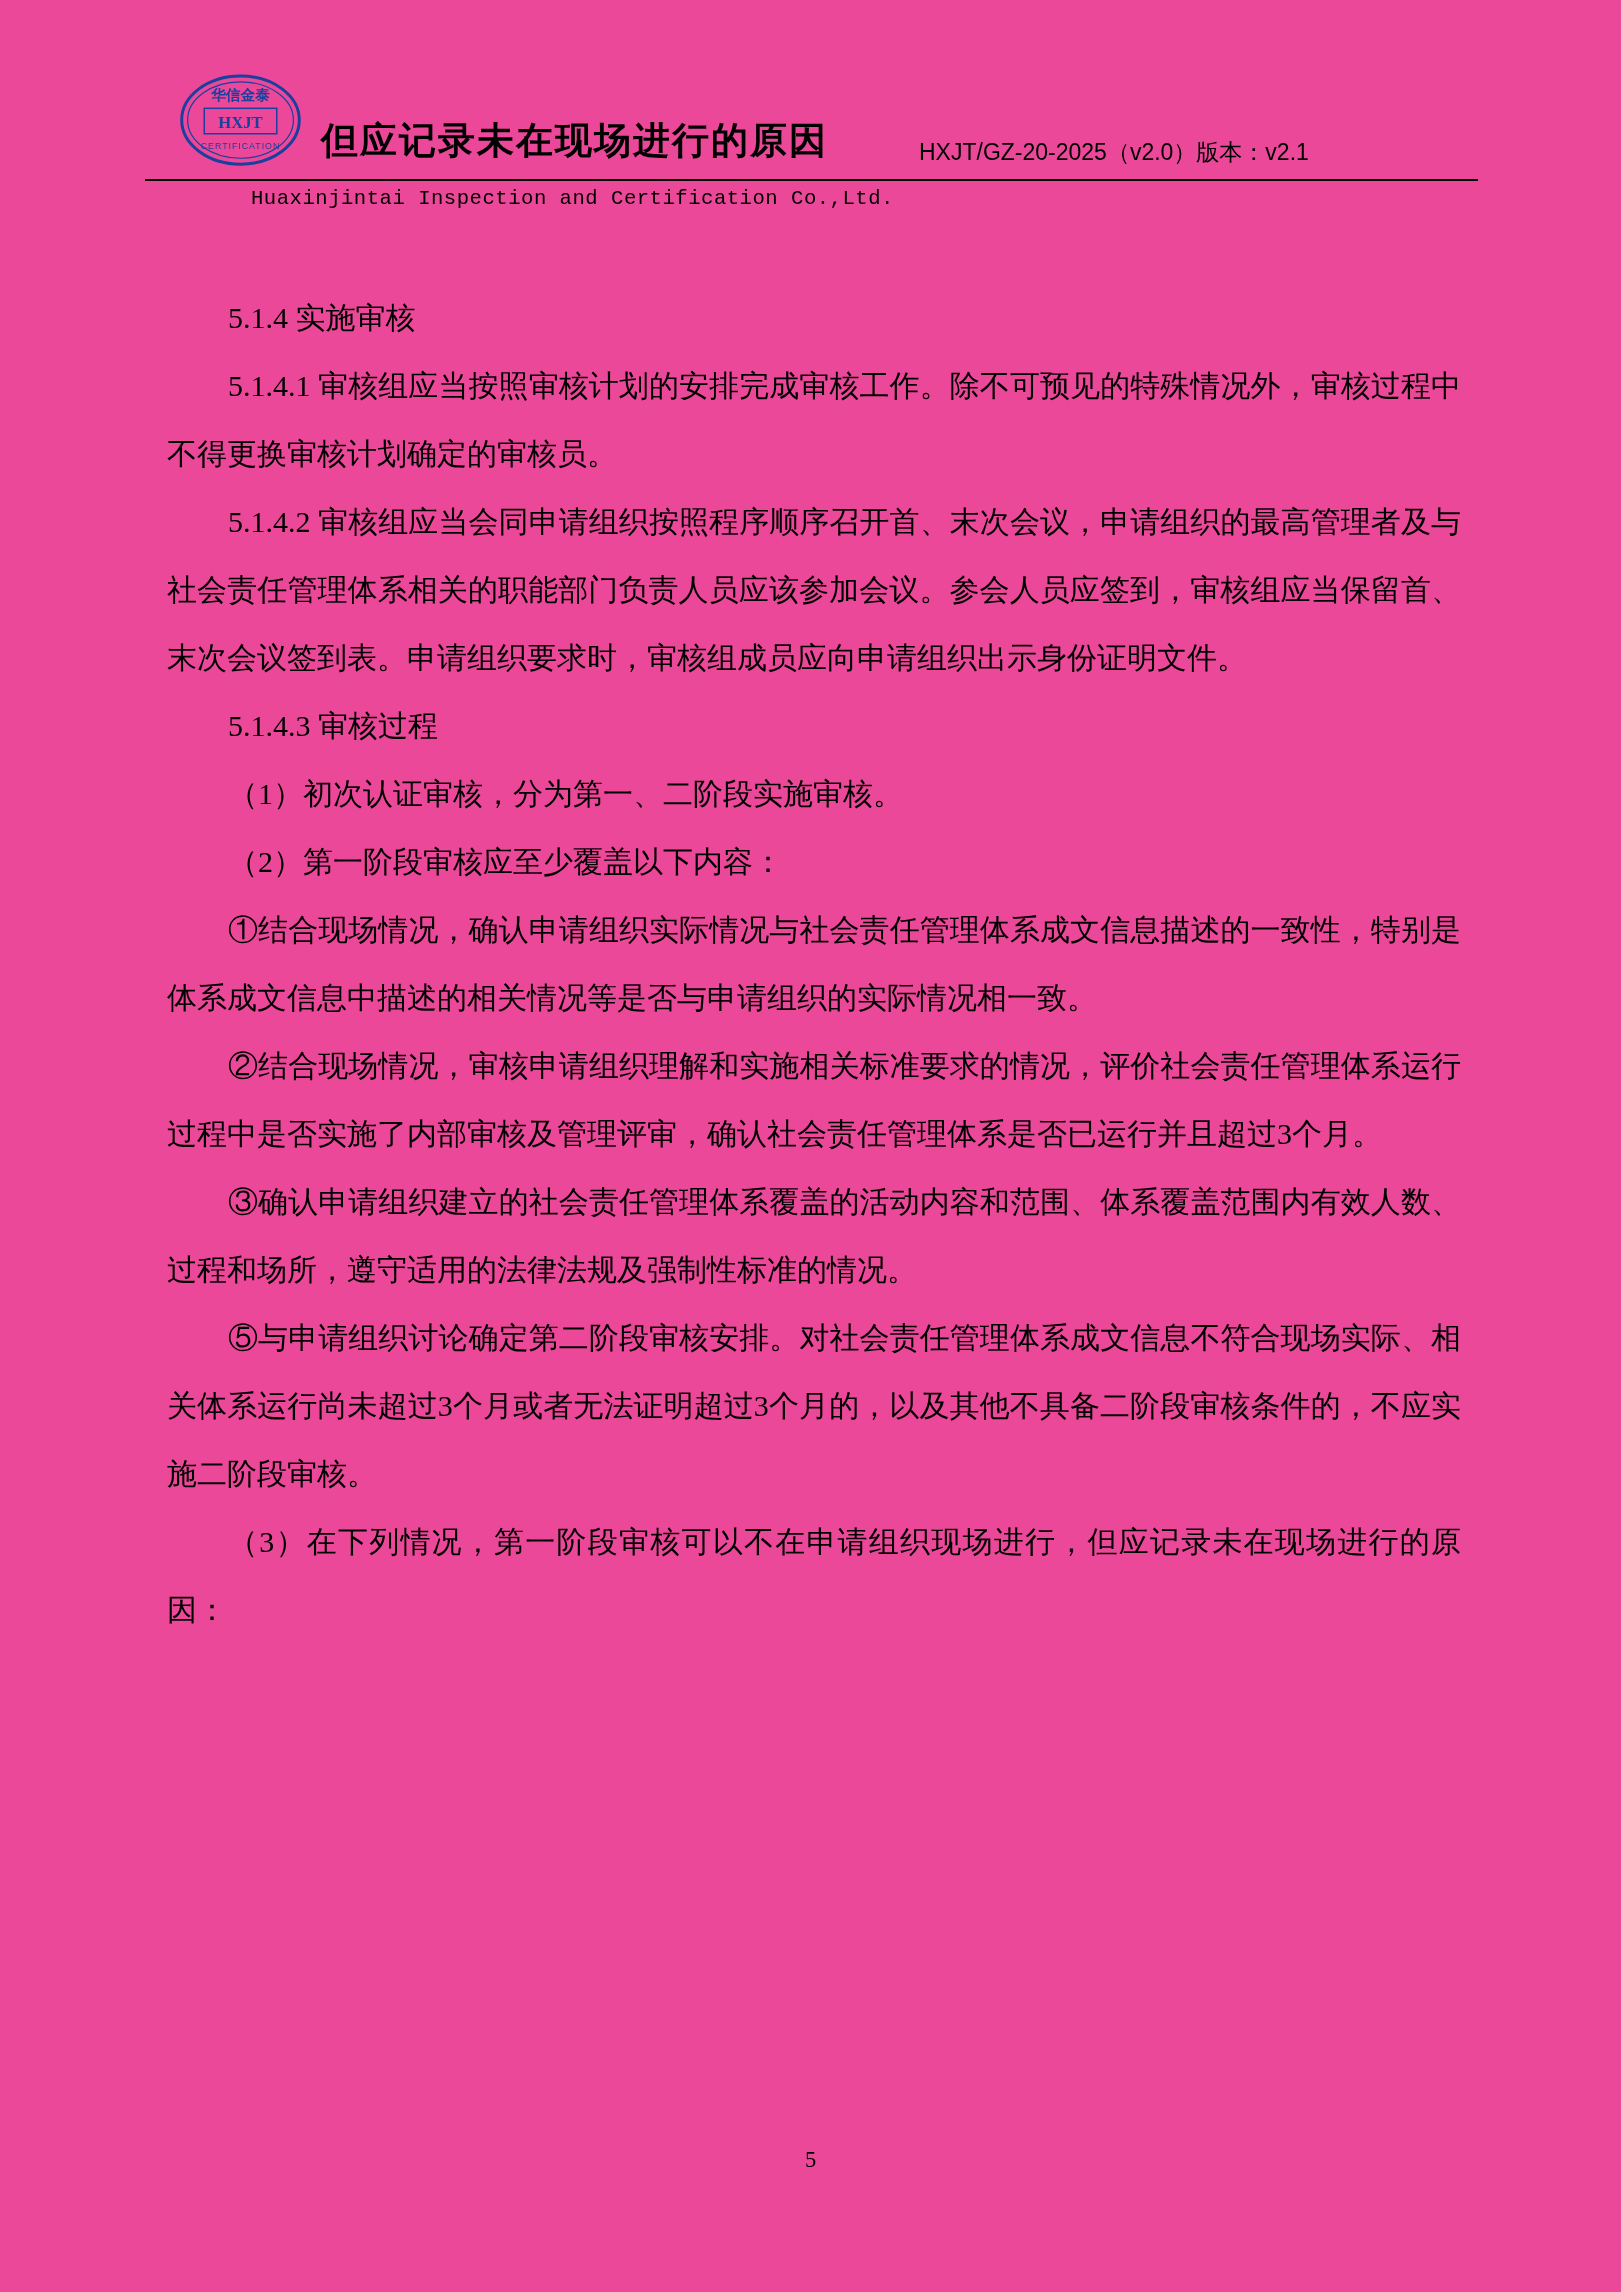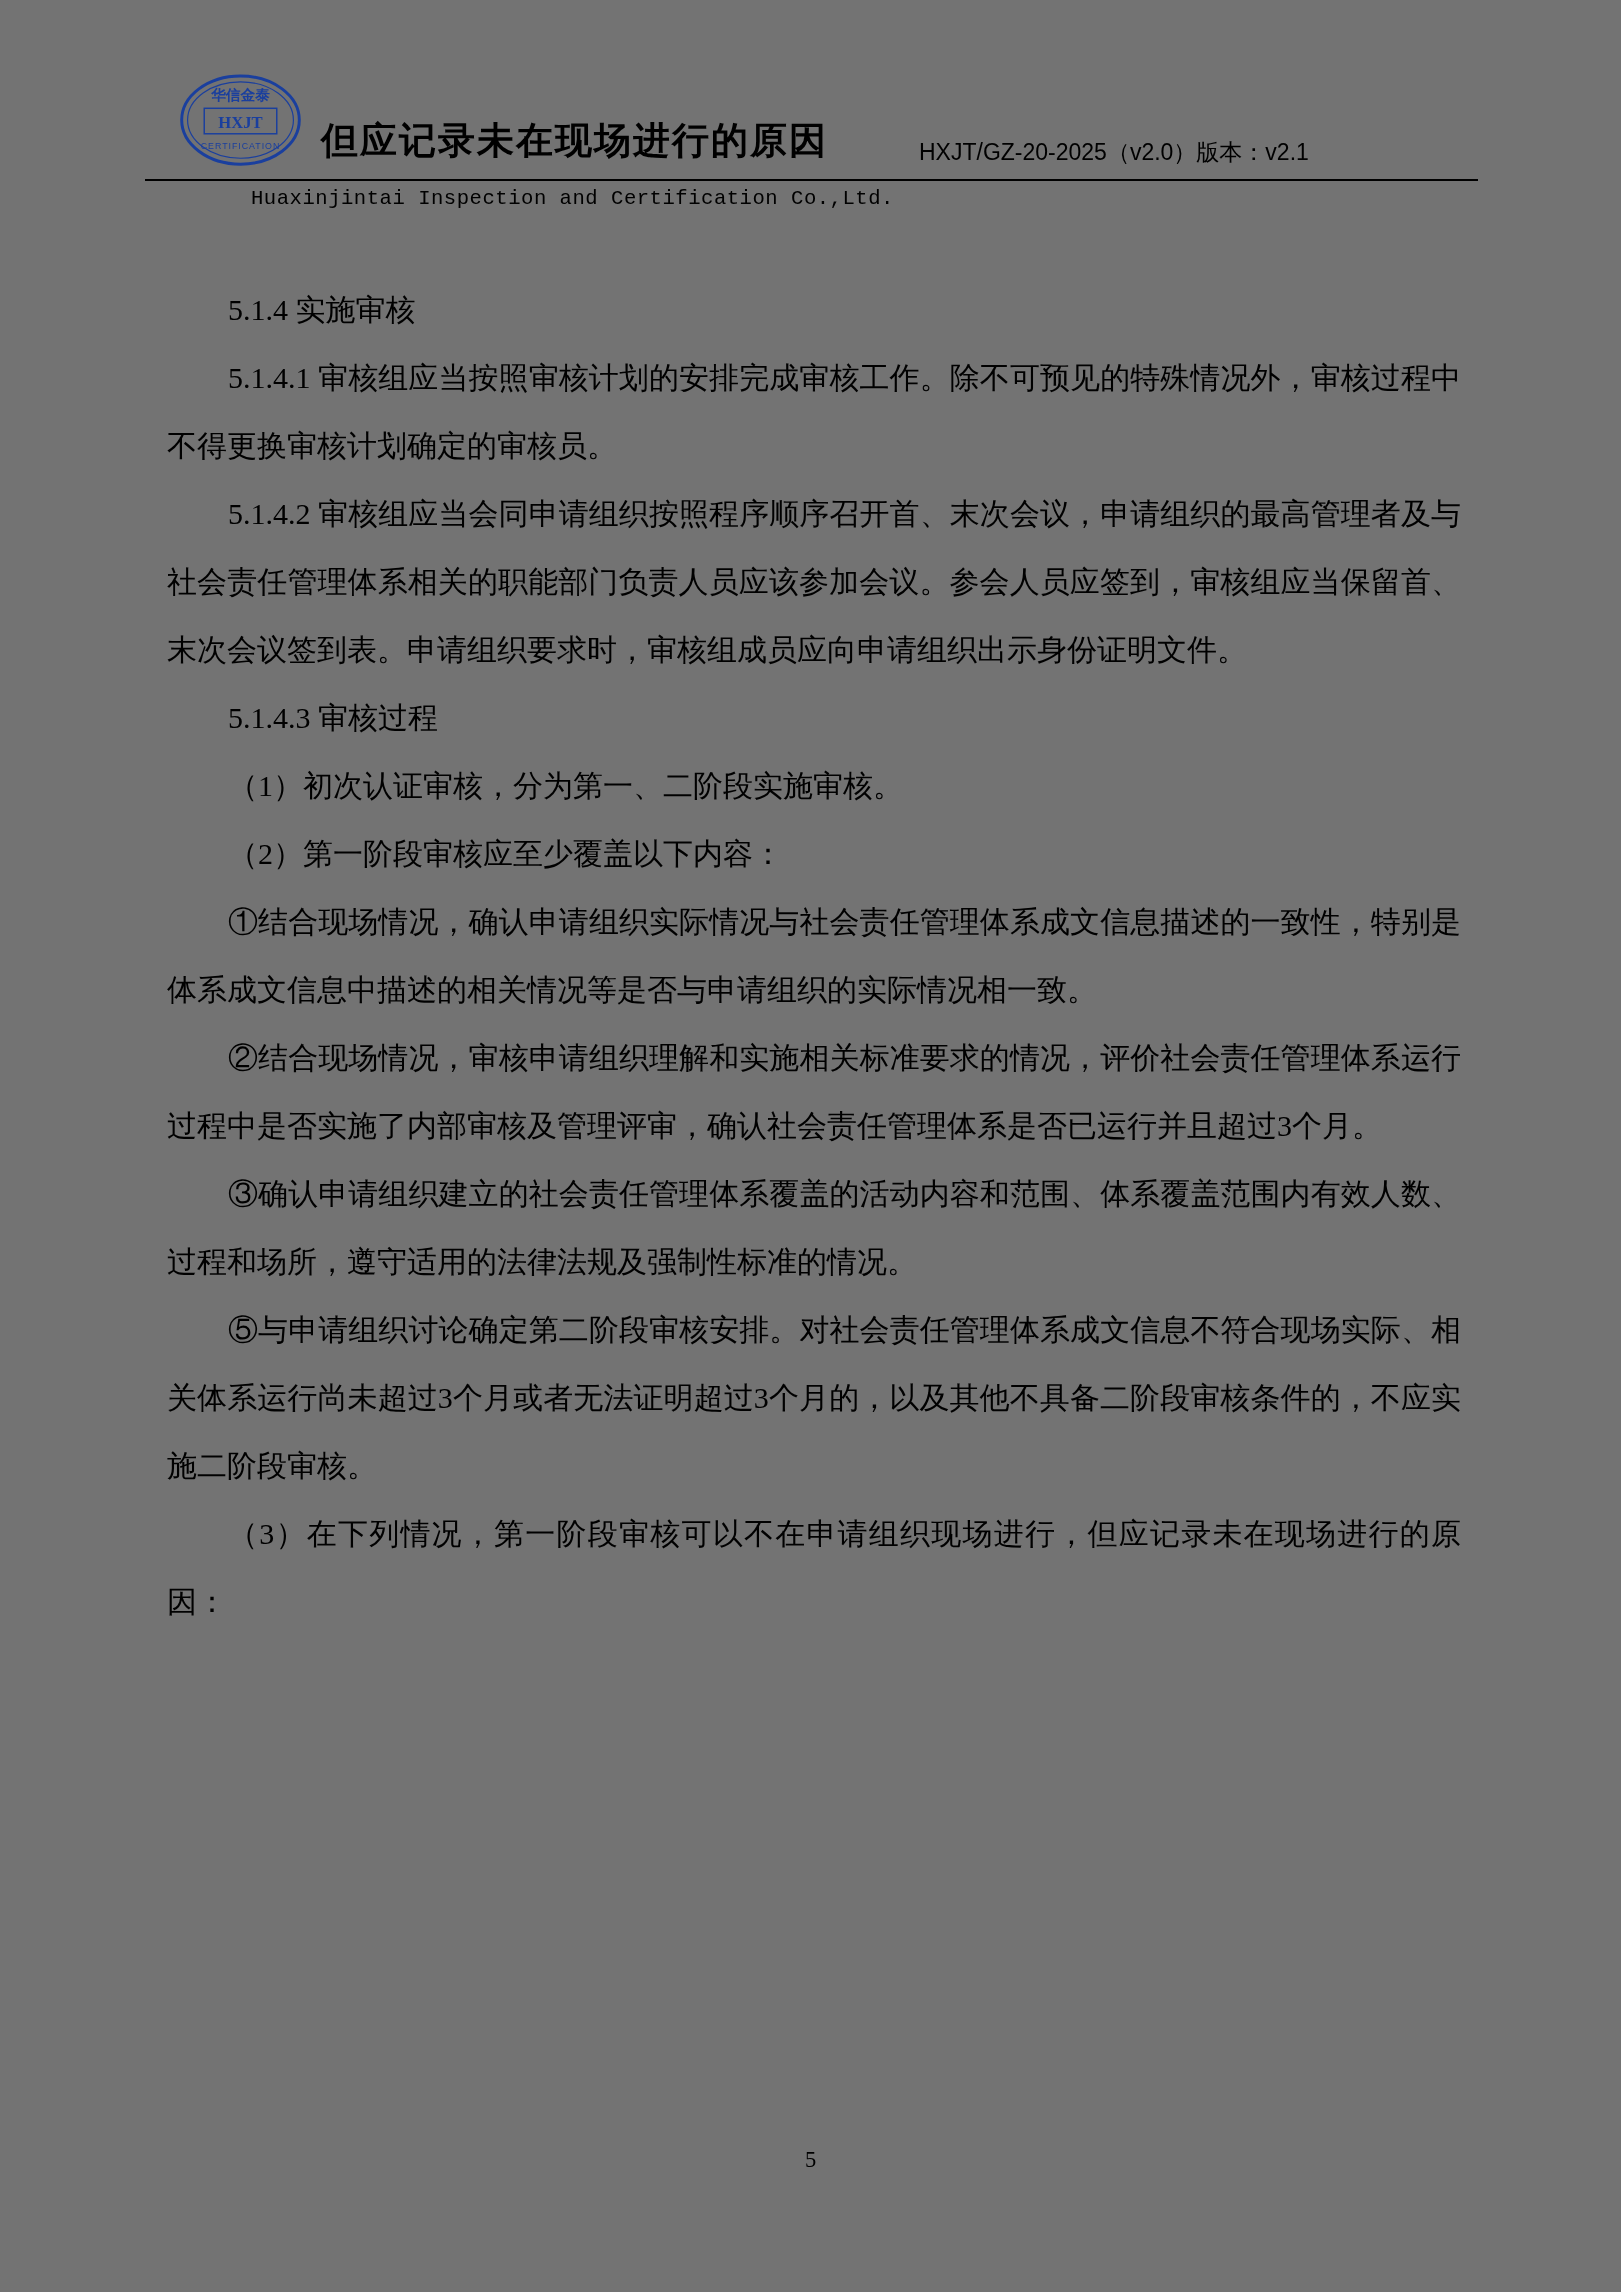--- a/index.html
+++ b/index.html
@@ -9,21 +9,21 @@
   }
   body {
     font-family: "Liberation Serif", "DejaVu Serif", serif;
     color: #000000;
   }
   .page {
     position: relative;
     width: 1621px;
     height: 2293px;
     margin: 0 auto;
-    background: #737373;
+    background: #ec4899;
     box-sizing: border-box;
     overflow: hidden;
   }
 
   
   .header {
     position: absolute;
     left: 145px;
     top: 69px;
     width: 1333px;
@@ -75,21 +75,21 @@
     letter-spacing: 0.5px;
     color: #000;
     white-space: nowrap;
     text-align: right;
   }
 
   
   .content {
     position: absolute;
     left: 167px;
-    top: 276px;
+    top: 284px;
     width: 1294px;
   }
   .para {
     font-family: "Liberation Serif", "DejaVu Serif", serif;
     font-size: 30px;
     line-height: 68px;
     text-align: justify;
     text-justify: inter-ideograph;
     margin: 0 0 0 0;
     color: #000;

